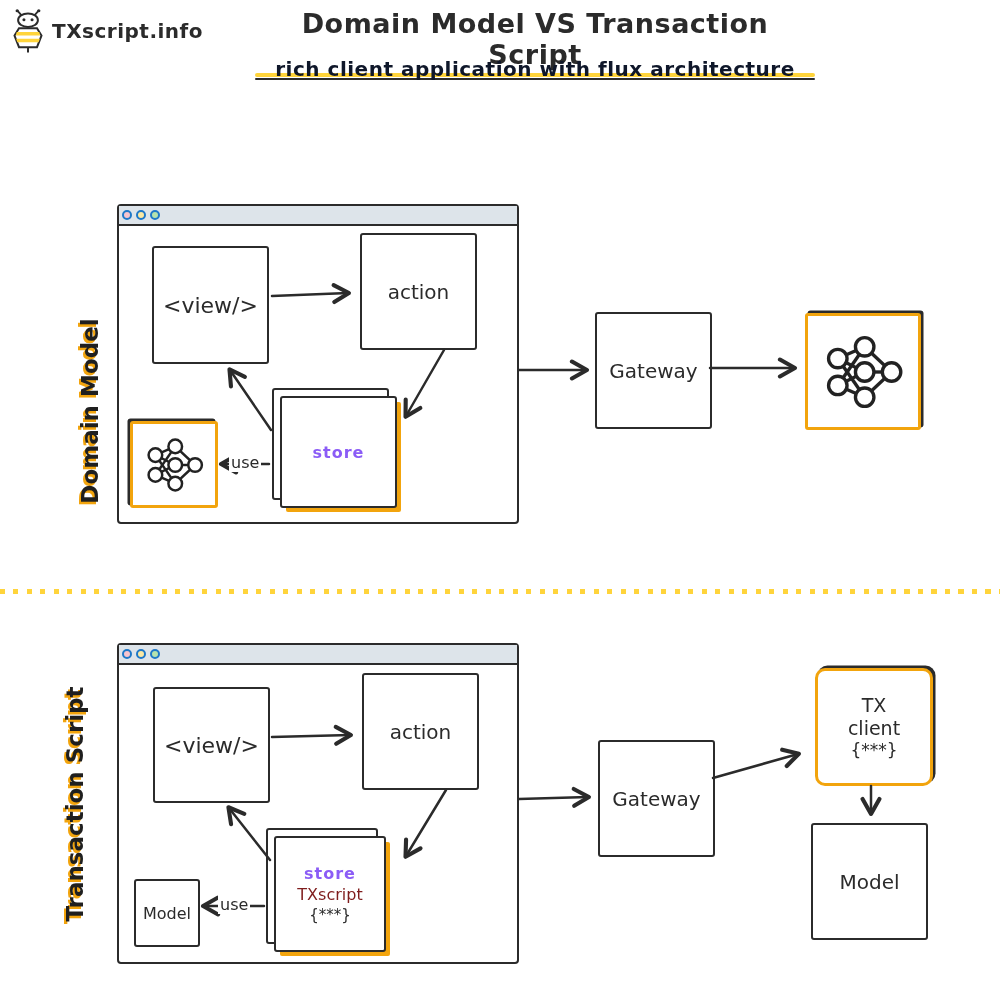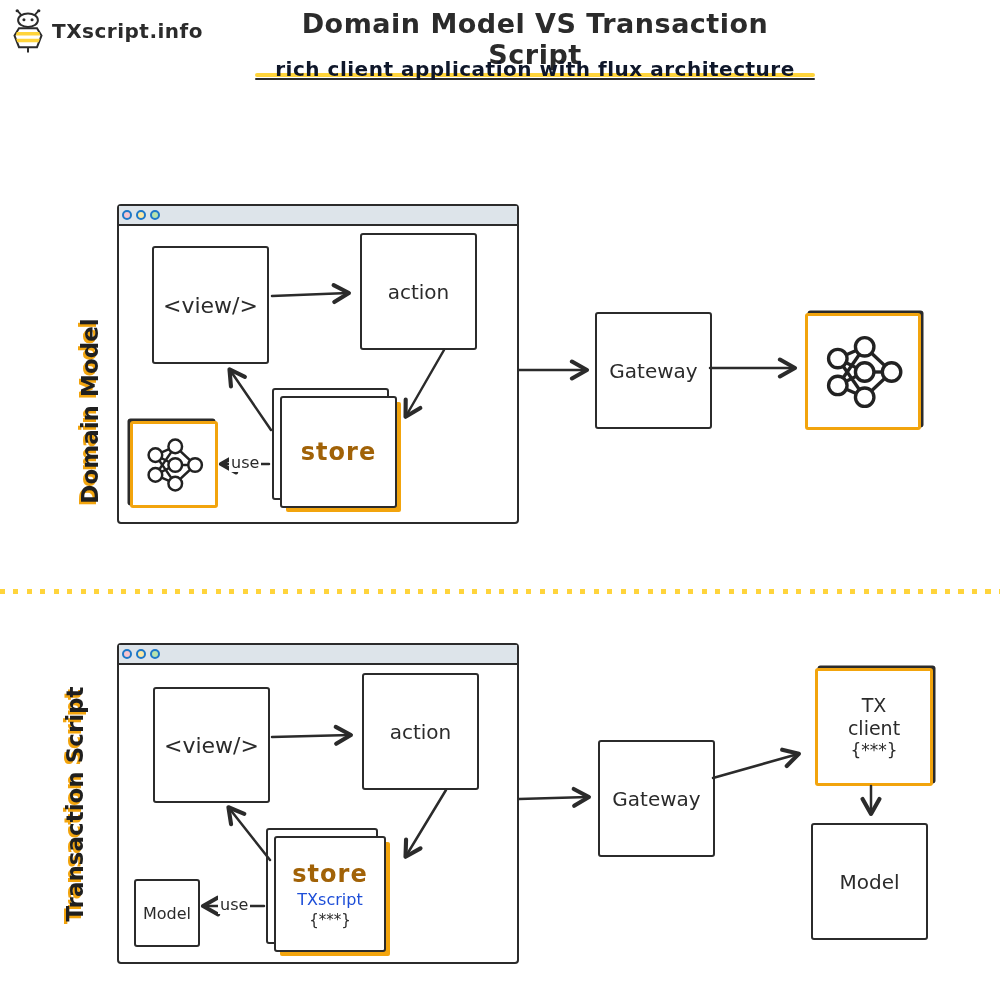--- a/index.html
+++ b/index.html
@@ -34,22 +34,22 @@
   .light.pink{background:#f7c4ce;}
   .light.yellow{background:#fbe9a3;}
   .light.green{background:#b5e3ae;}
 
   .stack{position:absolute;}
   .stack .back{position:absolute;left:-8px;top:-8px;right:8px;bottom:8px;
                border:2.5px solid #2b2b2b;background:#fff;border-radius:3px;}
   .stack .front{position:absolute;inset:0;border:2.5px solid #2b2b2b;background:#fff;border-radius:3px;
                 box-shadow:5px 5px 0 -1px #F2A40D;
                 display:flex;flex-direction:column;align-items:center;justify-content:center;gap:2px;}
-  .store-word{font-size:24px;font-weight:bold;color:#a16207;letter-spacing:1px;}
-  .store-sub{font-size:16px;color:#1d4ed8;}
+  .store-word{font-size:16px;font-weight:bold;color:#8b5cf6;letter-spacing:1px;}
+  .store-sub{font-size:16px;color:#7f1d1d;}
   .store-sub2{font-size:15px;color:#2b2b2b;}
 
   .nn-box{position:absolute;border:3px solid #F2A40D;background:#fff;border-radius:3px;
           display:flex;align-items:center;justify-content:center;}
   .nn-box.off-tl{box-shadow:-2.5px -2.5px 0 0 #2b2b2b;}
   .nn-box.off-tr{box-shadow:2.5px -2.5px 0 0 #2b2b2b;}
 
   .use-tag{position:absolute;background:#fff;font-size:16px;padding:0 2px;z-index:5;}
 
   .divider{position:absolute;left:0;top:589px;width:1000px;height:5px;
@@ -197,21 +197,21 @@
   <div class="box" style="left:134px;top:879px;width:62px;height:64px;">
     <span class="lbl" style="font-size:16px;">Model</span>
   </div>
 
   <span class="use-tag" style="left:218px;top:895px;">use</span>
 
   <div class="box" style="left:598px;top:740px;width:113px;height:113px;">
     <span class="lbl">Gateway</span>
   </div>
 
-  <div class="nn-box off-tr" style="left:815px;top:668px;width:112px;height:112px;flex-direction:column;gap:1px;">
+  <div class="nn-box off-tr" style="left:815px;top:668px;width:112px;height:112px;flex-direction:column;gap:1px;border-radius:10px;">
     <span style="font-size:19px;">TX</span>
     <span style="font-size:19px;">client</span>
     <span style="font-size:17px;">{***}</span>
   </div>
 
   <div class="box" style="left:811px;top:823px;width:113px;height:113px;">
     <span class="lbl">Model</span>
   </div>
 
   <svg class="wires" width="1000" height="1000" viewBox="0 0 1000 1000">

